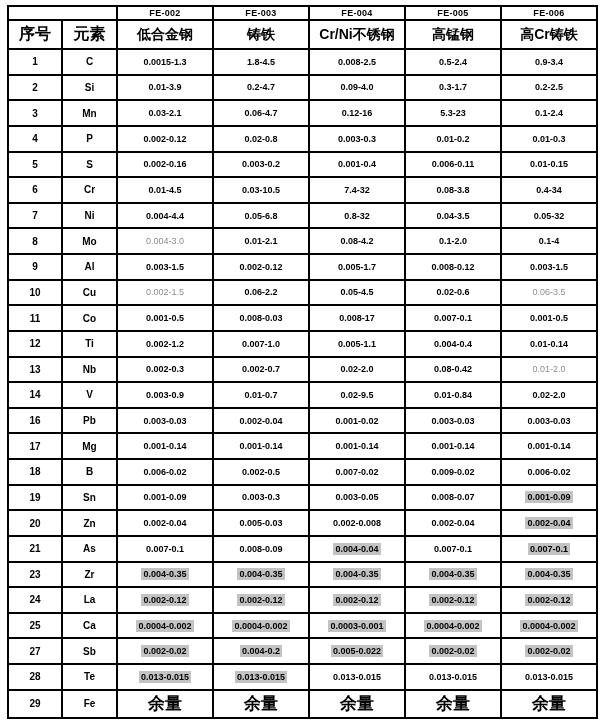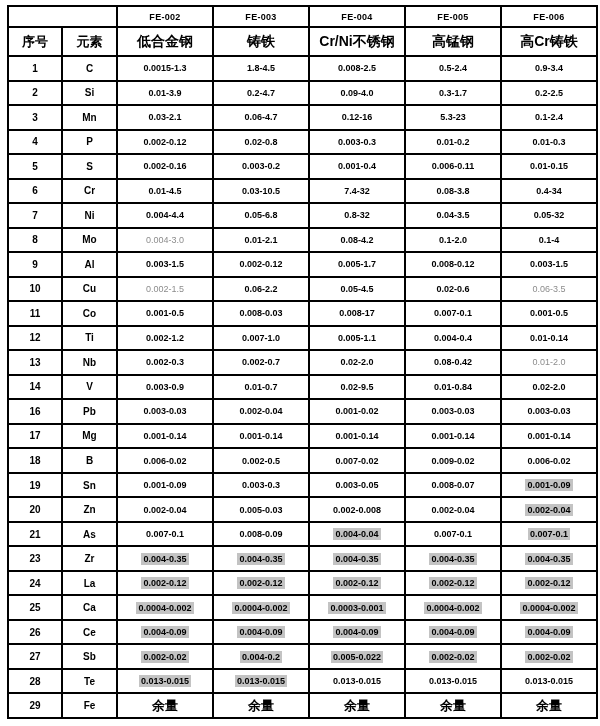--- a/index.html
+++ b/index.html
@@ -19,31 +19,31 @@
   table.comp td, table.comp th {
     border: 2px solid #000000;
     padding: 0;
     text-align: center;
     vertical-align: middle;
     color: #000000;
     font-weight: bold;
     overflow: hidden;
     white-space: nowrap;
   }
-  thead tr.code-row { height: 21px; border-radius: 11px; }
+  thead tr.code-row { height: 14px; border-radius: 11px; }
   thead tr.name-row { height: 29px; }
   tbody tr { height: 22.8px; }
   th.code-cell { font-size: 9px; letter-spacing: 0.3px; }
   th.corner-cell { background: #ffffff; }
-  th.index-header, th.element-header { font-size: 13px; }
+  th.index-header, th.element-header { font-size: 16px; }
   th.name-cell { font-size: 14px; }
   td.c-index { font-size: 10px; }
   td.c-element { font-size: 10px; }
   td.c-value { font-size: 9px; }
-  td.c-balance { font-size: 13px; }
+  td.c-balance { font-size: 17px; }
   span.hl {
     background: #c3c3c3;
     padding: 1px 2px;
     display: inline-block;
   }
   span.gray {
     color: #8c8c8c;
     font-weight: normal;
   }
 </style>
@@ -282,29 +282,20 @@
         <tr>
           <td class="c-index">25</td>
           <td class="c-element">Ca</td>
           <td class="c-value"><span class="hl">0.0004-0.002</span></td>
           <td class="c-value"><span class="hl">0.0004-0.002</span></td>
           <td class="c-value"><span class="hl">0.0003-0.001</span></td>
           <td class="c-value"><span class="hl">0.0004-0.002</span></td>
           <td class="c-value"><span class="hl">0.0004-0.002</span></td>
         </tr>
         <tr>
-          <td class="c-index">26</td>
-          <td class="c-element">Ce</td>
-          <td class="c-value"><span class="hl">0.004-0.09</span></td>
-          <td class="c-value"><span class="hl">0.004-0.09</span></td>
-          <td class="c-value"><span class="hl">0.004-0.09</span></td>
-          <td class="c-value"><span class="hl">0.004-0.09</span></td>
-          <td class="c-value"><span class="hl">0.004-0.09</span></td>
-        </tr>
-        <tr>
           <td class="c-index">27</td>
           <td class="c-element">Sb</td>
           <td class="c-value"><span class="hl">0.002-0.02</span></td>
           <td class="c-value"><span class="hl">0.004-0.2</span></td>
           <td class="c-value"><span class="hl">0.005-0.022</span></td>
           <td class="c-value"><span class="hl">0.002-0.02</span></td>
           <td class="c-value"><span class="hl">0.002-0.02</span></td>
         </tr>
         <tr>
           <td class="c-index">28</td>

